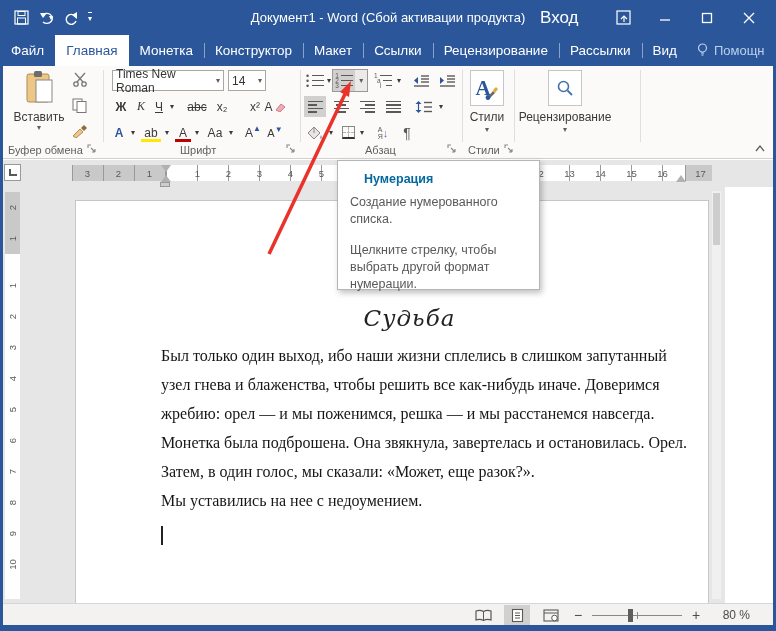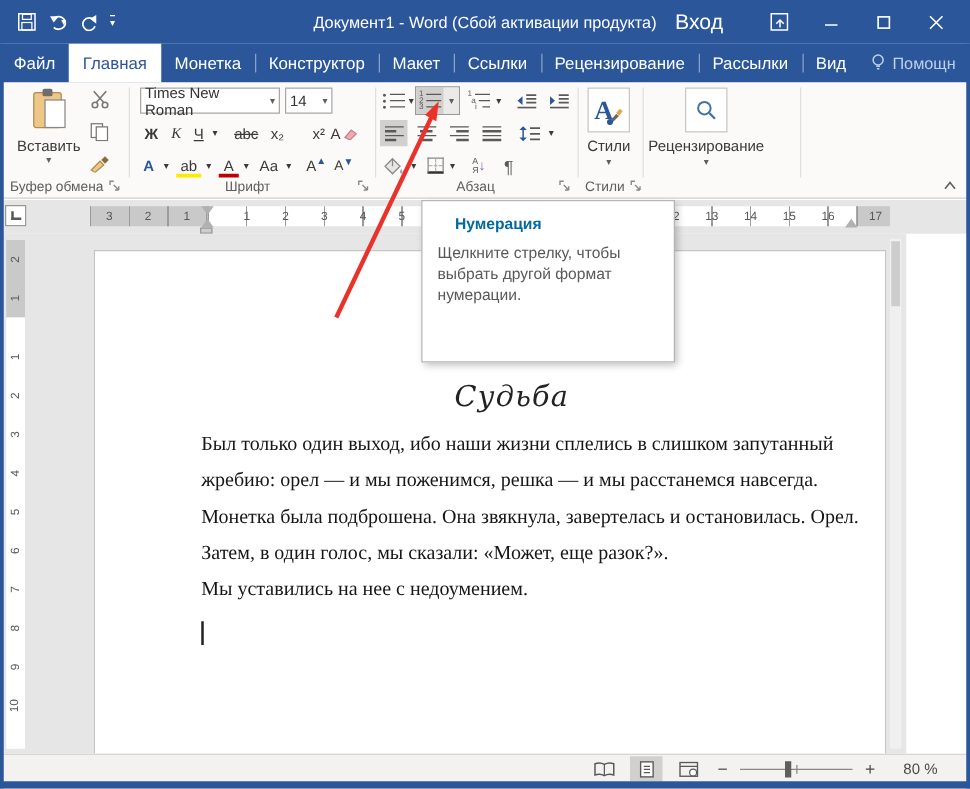--- a/index.html
+++ b/index.html
@@ -516,20 +516,21 @@
           <span class="rcell">10</span>
         </div>
     </div>
     <div class="page">
       <div class="pagecontent">
         <div class="emptyline"></div>
         <div class="doctitle">Судьба</div>
         <div class="docbody">
 
         <div class="docline">Был только один выход, ибо наши жизни сплелись в слишком запутанный</div>
+            <div class="docline">узел гнева и блаженства, чтобы решить все как-нибудь иначе. Доверимся</div>
             <div class="docline">жребию: орел — и мы поженимся, решка — и мы расстанемся навсегда.</div>
             <div class="docline">Монетка была подброшена. Она звякнула, завертелась и остановилась. Орел.</div>
             <div class="docline">Затем, в один голос, мы сказали: «Может, еще разок?».</div>
             <div class="docline">Мы уставились на нее с недоумением.</div>
           </div>
         <div class="cursorline">
             <span class="cursor"></span>
           </div>
       </div>
     </div>
@@ -570,20 +571,21 @@
       <span class="zbtn">+</span>
       <span style="width:40px; text-align:right;">80 %</span>
     </div>
   </div>
   <div class="bottomstrip"></div>
   <div class="winborder" style="left:0;"></div>
   <div class="winborder" style="right:0;"></div>
 
   <div class="tooltip">
     <div class="tt-title">Нумерация</div>
+    <div class="tt-body">Создание нумерованного списка.</div>
     <div class="tt-body">Щелкните стрелку, чтобы выбрать другой формат нумерации.</div>
   </div>
 
   <svg class="arrow-overlay" width="776" height="631">
     <line x1="269" y1="254" x2="345" y2="94" stroke="#e8322a" stroke-width="3.5"></line>
     <polygon points="351,81 349,97 340,92" fill="#e8322a"></polygon>
   </svg>
 
 </div>
 

